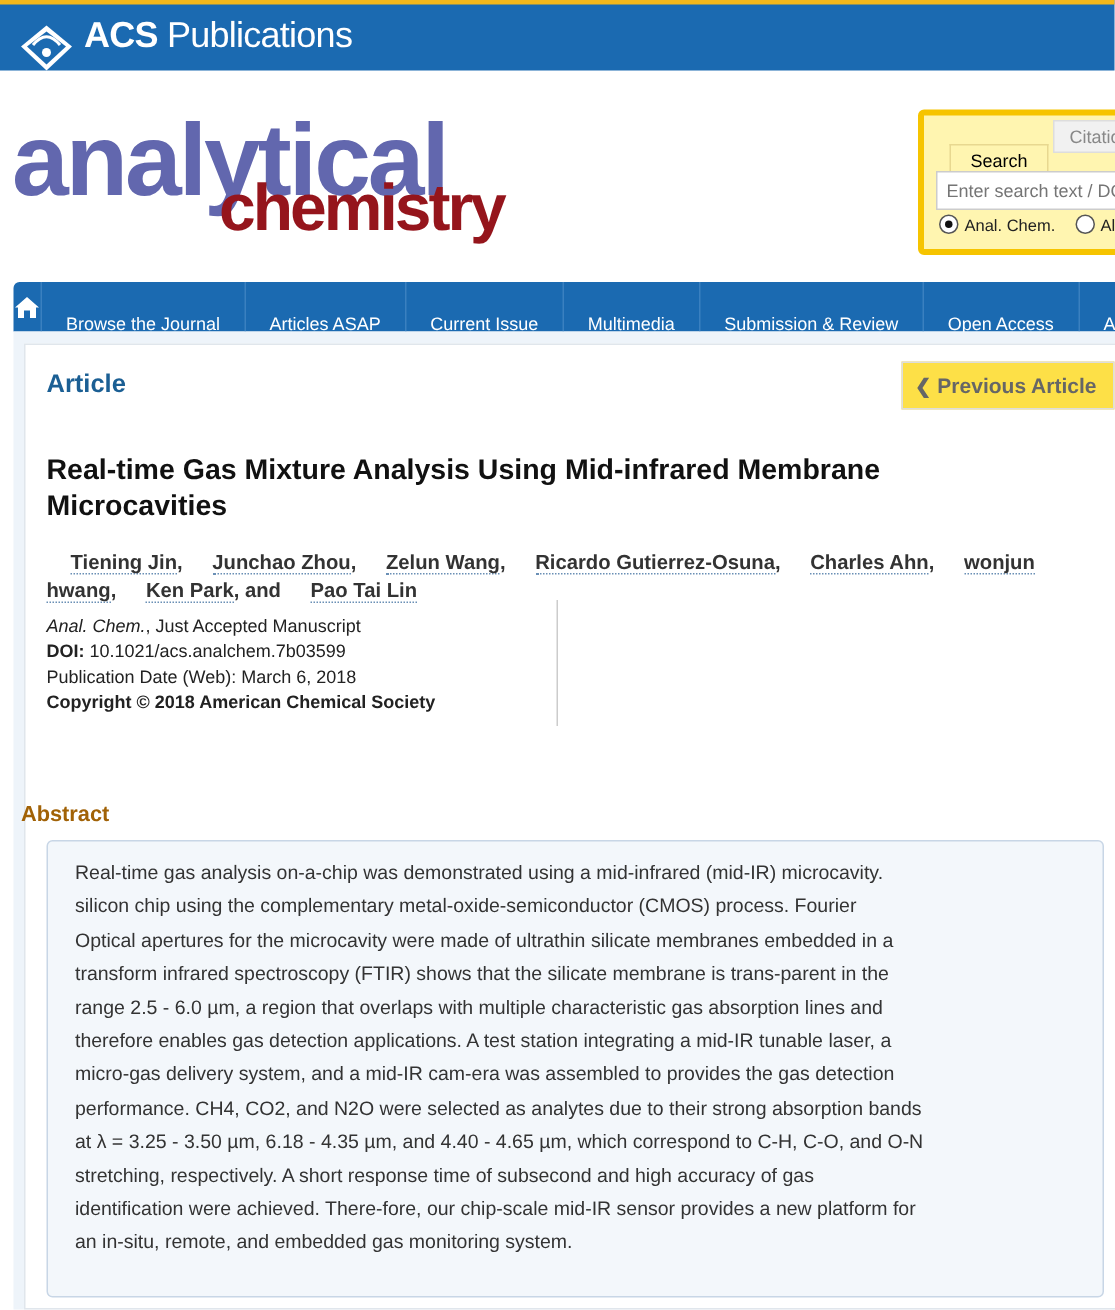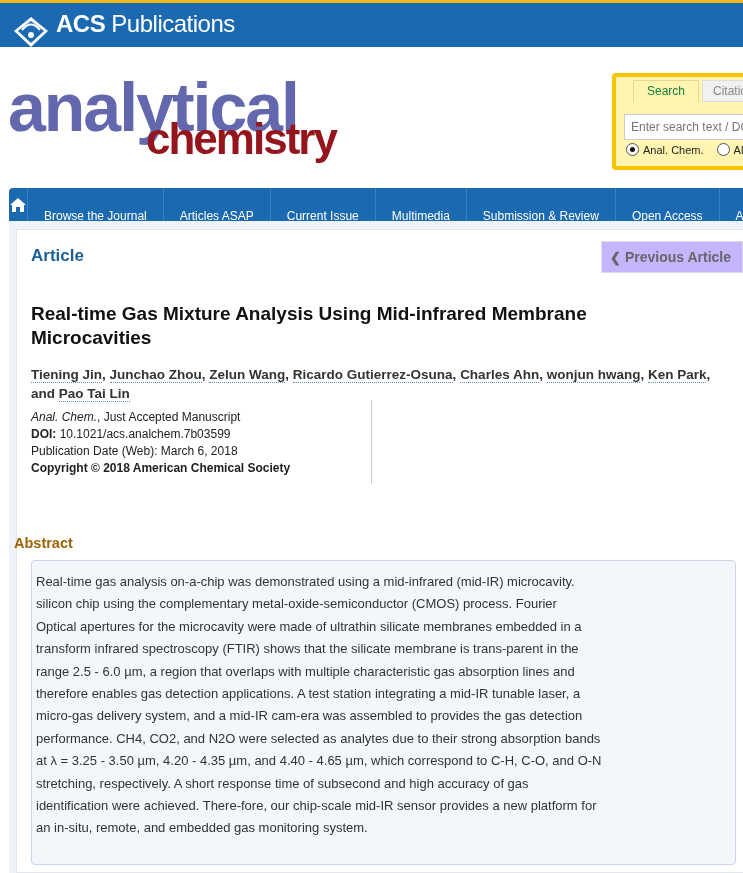--- a/index.html
+++ b/index.html
@@ -9,48 +9,48 @@
   .acs-logo { position: absolute; left: 12px; top: 10px; width: 38px; height: 36px; }
   .acs-title { position: absolute; left: 56px; top: 8px; color: #fff; font-size: 24px; line-height: 26px; letter-spacing: -0.5px; }
   .acs-title b { font-weight: bold; }
   .acs-tag { position: absolute; left: 56px; top: 36px; color: #fff; font-size: 11px; margin-top: 12px; }
 
   .journal-logo { position: absolute; left: 8px; top: 82px; width: 370px; height: 90px; font-weight: bold; letter-spacing: -2px; }
   .jl-1 { position: absolute; left: 0; top: 0; font-size: 68px; color: #6267ae; line-height: 50px; font-family: "Liberation Sans", sans-serif; }
   .jl-2 { position: absolute; left: 138px; top: 34px; font-size: 44px; color: #95151c; line-height: 46px; font-family: "Liberation Sans", sans-serif; }
 
   .searchbox { position: absolute; left: 612px; top: 73px; width: 140px; height: 97px; background: #fff5b0; border: 4px solid #f6c400; border-radius: 4px; }
-  .tab-search { position: absolute; left: 17px; top: 3px; width: 66px; height: 22px; background: #fff5b0; border: 1px solid #e8d890; border-bottom: none; font-size: 12px; color: #15803d; text-align: center; line-height: 20px; }
+  .tab-search { position: absolute; left: 17px; top: 19px; width: 66px; height: 22px; background: #fff5b0; border: 1px solid #e8d890; border-bottom: none; font-size: 12px; color: #000000; text-align: center; line-height: 20px; }
   .tab-citation { position: absolute; left: 86px; top: 3px; width: 60px; height: 22px; background: #f1f1f1; border: 1px solid #ddd; font-size: 12px; color: #888; padding-left: 10px; line-height: 20px; overflow: hidden; }
   .search-input { position: absolute; left: 8px; top: 37px; width: 140px; height: 26px; border: 1px solid #ccc; background: #fff; font-size: 12px; color: #666; padding-left: 6px; font-family: "Liberation Sans", sans-serif; }
   .radio-row { position: absolute; left: 10px; top: 66px; font-size: 11px; color: #222; white-space: nowrap; }
   .radio { display: inline-block; width: 13px; height: 13px; border: 1px solid #555; border-radius: 50%; vertical-align: -2px; margin-right: 4px; position: relative; background: #fff; }
   .radio.on::after { content: ""; position: absolute; left: 3px; top: 3px; width: 5px; height: 5px; border-radius: 50%; background: #111; }
 
   .nav { position: absolute; left: 9px; top: 188px; width: 740px; height: 33px; background: #1b6ab1; display: flex; border-radius: 4px 0 0 0; }
   .nav-item { color: #fff; font-size: 12px; line-height: 33px; padding: 12px 16px; border-right: 1px solid #3a80c0; white-space: nowrap; }
   .nav-home { width: 40px; padding: 0; display: flex; align-items: center; justify-content: center; }
 
   .page-bg { position: absolute; left: 9px; top: 221px; width: 740px; height: 652px; background: #eef4fa; }
   .content { position: absolute; left: 16px; top: 229px; width: 735px; height: 644px; background: #fff; border: 1px solid #e0e6ec; }
 
   .article-label { position: absolute; left: 31px; top: 246px; font-size: 17px; font-weight: bold; color: #1b5f94; }
-  .prev-btn { position: absolute; left: 601px; top: 241px; width: 142px; height: 32px; border: 1px solid #ddd; background: #c4b5fd; font-size: 14px; font-weight: bold; color: #666; line-height: 30px; padding-left: 8px; }
+  .prev-btn { position: absolute; left: 601px; top: 241px; width: 142px; height: 32px; border: 1px solid #ddd; background: #fde047; font-size: 14px; font-weight: bold; color: #666; line-height: 30px; padding-left: 8px; }
 
   .title { position: absolute; left: 31px; top: 302px; width: 630px; font-size: 19px; font-weight: bold; color: #111; line-height: 24px; }
   .authors { position: absolute; left: 31px; top: 365px; width: 700px; font-size: 13.5px; font-weight: bold; color: #333; line-height: 19px; }
-  .author { border-bottom: 1px dotted #6a8fb5; }
+  .author { border-bottom: 1px dotted #6a8fb5; margin-left: 16px; }
 
   .meta { position: absolute; left: 31px; top: 409px; font-size: 12px; color: #222; line-height: 17px; }
   .meta .b { font-weight: bold; }
   .meta i { font-style: italic; }
   .meta-divider { position: absolute; left: 371px; top: 400px; width: 1px; height: 84px; background: #ccc; }
 
   .abstract-h { position: absolute; left: 14px; top: 535px; font-size: 14.5px; font-weight: bold; color: #a16207; }
-  .abstract-box { position: absolute; left: 31px; top: 560px; width: 705px; height: 305px; background: #f3f7fb; border: 1px solid #c8d6e6; border-radius: 4px; padding: 10px 8px 0 4px; }
+  .abstract-box { position: absolute; left: 31px; top: 560px; width: 705px; height: 305px; background: #f3f7fb; border: 1px solid #c8d6e6; border-radius: 4px; padding: 10px 8px 0 18px; }
   .abstract-text { font-size: 13px; color: #333; line-height: 22.4px; width: 615px; }
 </style>
 </head>
 <body>
 
 <div class="topbar">
   <svg class="acs-logo" viewBox="0 0 38 36">
     <polygon points="19,4 36,18 19,34 2,18" fill="#fff"></polygon>
     <polygon points="19,8 32,18 19,30 6,18" fill="#1b6ab1"></polygon>
     <path d="M10 17 Q19 6 28 17" stroke="#fff" stroke-width="2" fill="none"></path>
@@ -116,18 +116,18 @@
 <div class="abstract-box">
   <div class="abstract-text">
     <div>Real-time gas analysis on-a-chip was demonstrated using a mid-infrared (mid-IR) microcavity.</div>
     <div>silicon chip using the complementary metal-oxide-semiconductor (CMOS) process. Fourier</div>
     <div>Optical apertures for the microcavity were made of ultrathin silicate membranes embedded in a</div>
     <div>transform infrared spectroscopy (FTIR) shows that the silicate membrane is trans-parent in the</div>
     <div>range 2.5 - 6.0 µm, a region that overlaps with multiple characteristic gas absorption lines and</div>
     <div>therefore enables gas detection applications. A test station integrating a mid-IR tunable laser, a</div>
     <div>micro-gas delivery system, and a mid-IR cam-era was assembled to provides the gas detection</div>
     <div>performance. CH4, CO2, and N2O were selected as analytes due to their strong absorption bands</div>
-    <div>at λ = 3.25 - 3.50 µm, 4.20 - 4.35 µm, and 4.40 - 4.65 µm, which correspond to C-H, C-O, and O-N</div>
+    <div>at λ = 3.25 - 3.50 µm, 6.18 - 4.35 µm, and 4.40 - 4.65 µm, which correspond to C-H, C-O, and O-N</div>
     <div>stretching, respectively. A short response time of subsecond and high accuracy of gas</div>
     <div>identification were achieved. There-fore, our chip-scale mid-IR sensor provides a new platform for</div>
     <div>an in-situ, remote, and embedded gas monitoring system.</div>
   </div>
 </div>
 
 </body></html>

